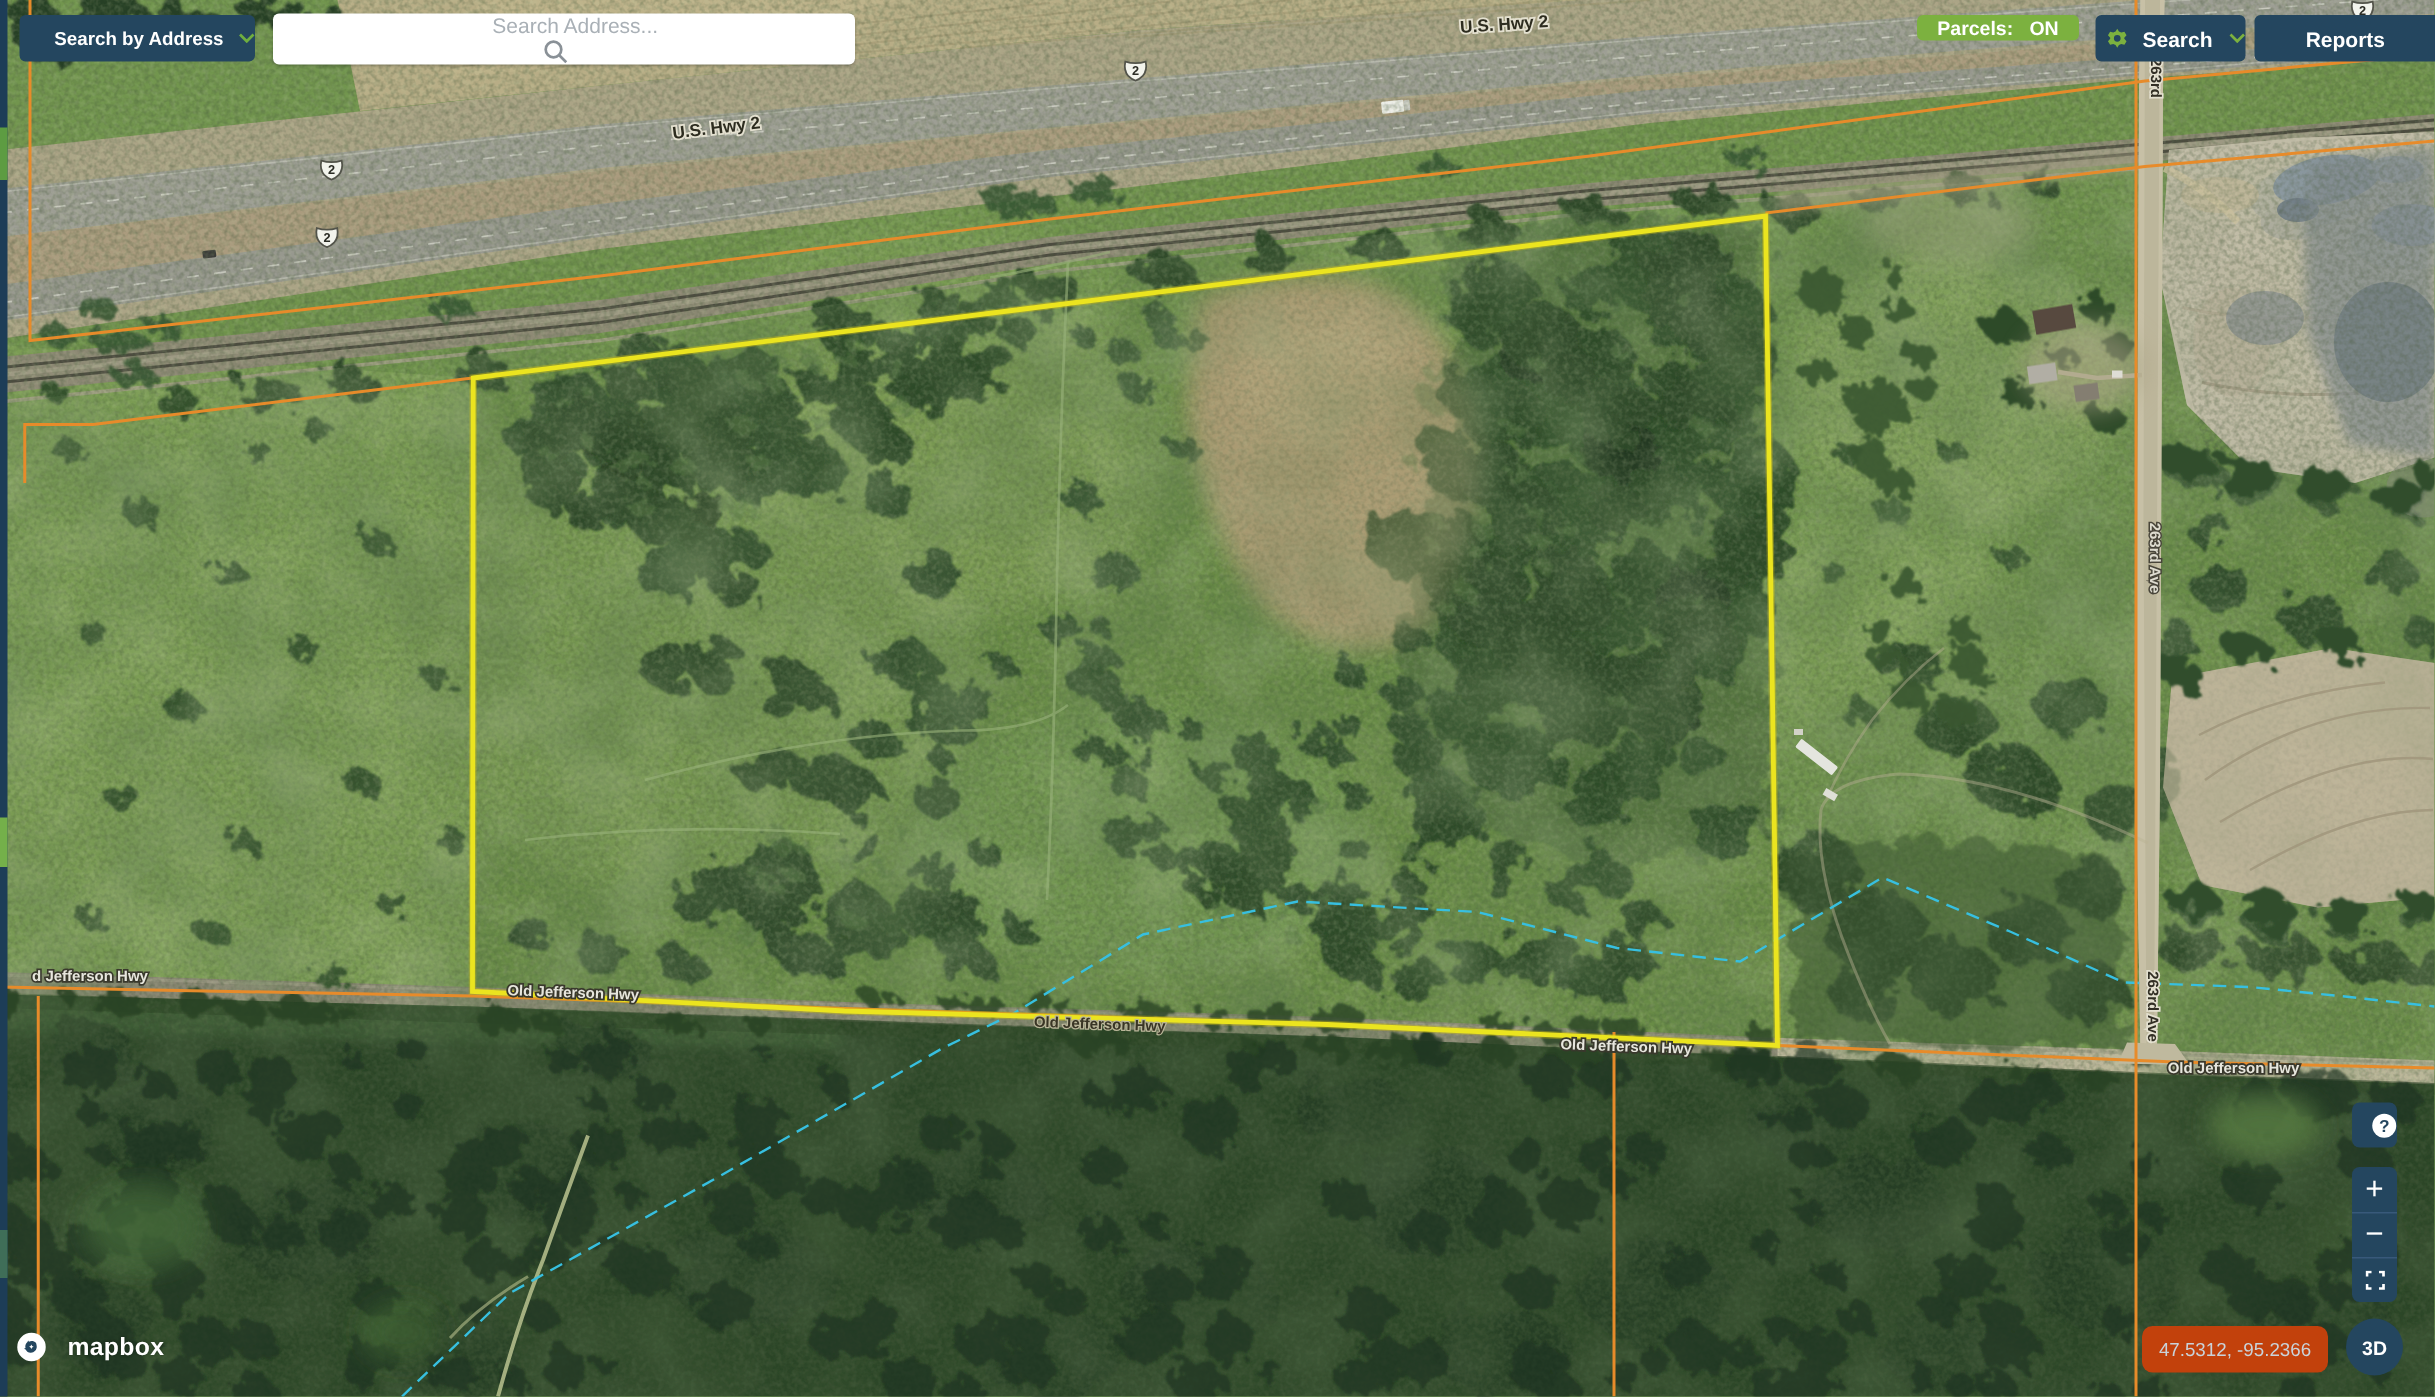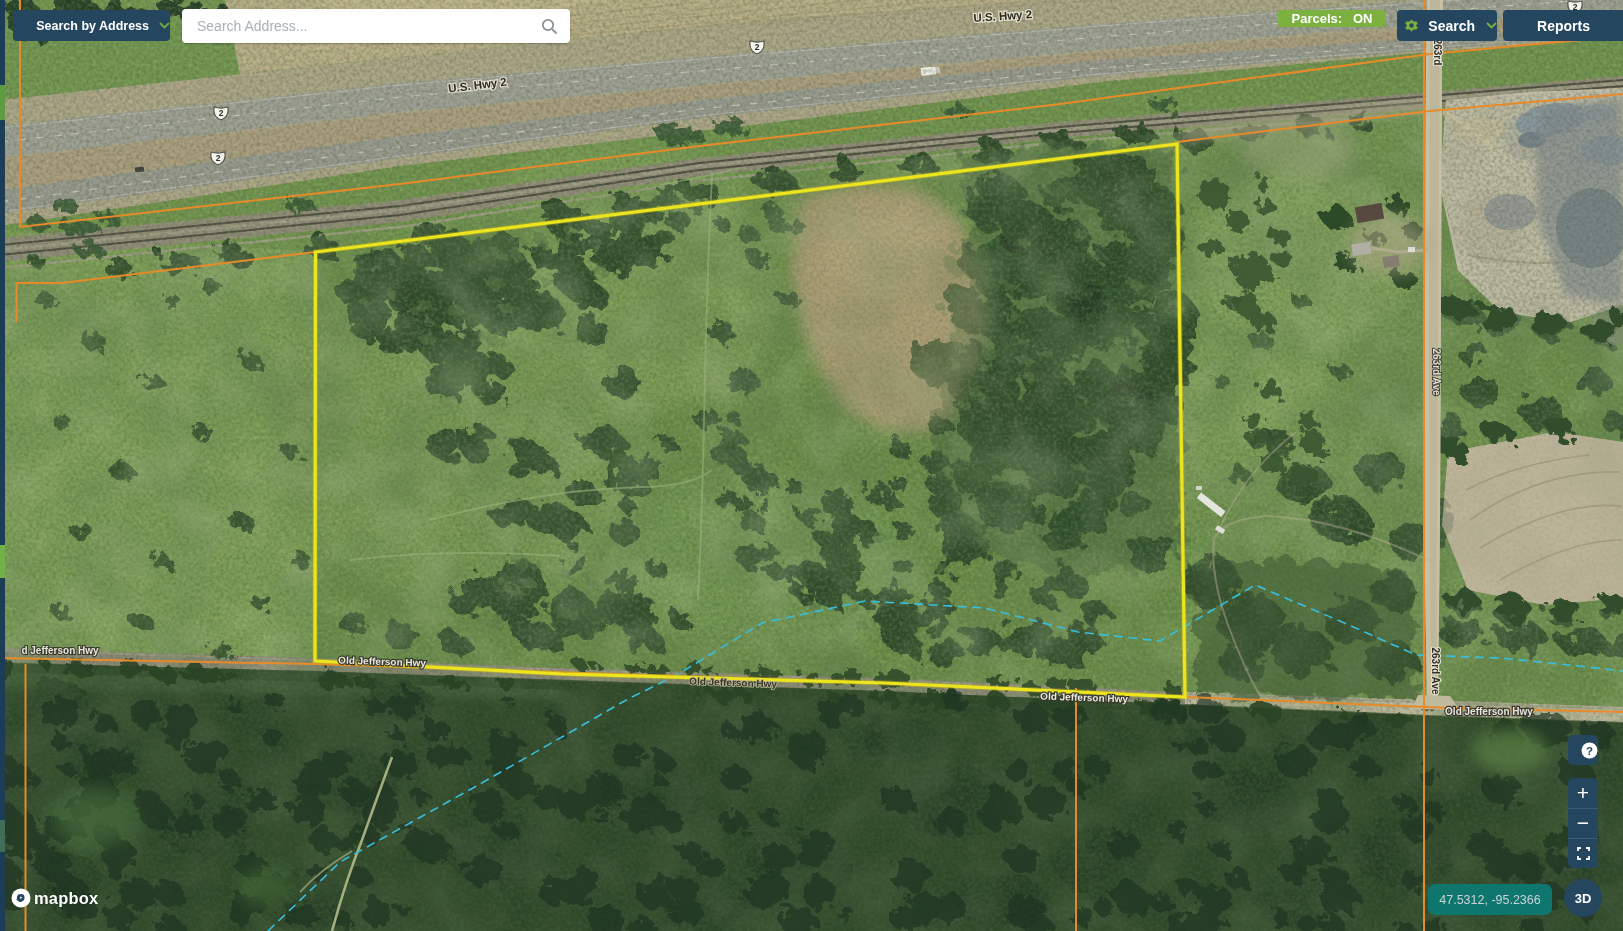--- a/index.html
+++ b/index.html
@@ -1284,21 +1284,21 @@
 
 <div style="position:absolute;left:0;top:820px;width:5px;height:32px;background:#3f6e58"></div>
 
 <div class="navybtn" style="left:13px;top:10px;width:157px;height:31px;font-size:12.5px;">
 <span style="margin-right:10px">Search by Address</span>
 <svg width="11" height="7" viewBox="0 0 11 7">
       <path d="M1,1 L5.5,5.5 L10,1" fill="none" stroke="#6fae3f" stroke-width="1.8"></path>
     </svg>
 </div>
 
-<div style="position:absolute;left:182px;top:9px;width:388px;height:34px;background:#fff;border-radius:4px;box-shadow:0 1px 2px rgba(0,0,0,.25);display:flex;align-items:center;">
+<div style="position:absolute;left:182px;top:9px;width:388px;height:34px;background:#fff;border-radius:4px;box-shadow:0 1px 2px rgba(0,0,0,.25);display:flex;align-items:center;flex-direction:column;">
 <span style="color:#a9b0b6;font-size:14px;margin-left:15px;flex:1">Search Address...</span>
 <svg width="17" height="17" viewBox="0 0 17 17" style="margin-right:12px">
       <circle cx="7" cy="7" r="5.2" fill="none" stroke="#8a9197" stroke-width="1.8"></circle>
       <path d="M11,11 L15.5,15.5" stroke="#8a9197" stroke-width="1.8"></path>
     </svg>
 </div>
 
 <div style="position:absolute;left:1278px;top:10px;width:108px;height:17px;background:#7cb13f;border-radius:4px;color:#fff;font-weight:bold;font-size:13px;display:flex;align-items:center;justify-content:center;">Parcels:&nbsp;&nbsp;&nbsp;ON</div>
 
 <div class="navybtn" style="left:1397px;top:10px;width:100px;height:31px;font-size:14px;">
@@ -1342,21 +1342,21 @@
         <path d="M1,4 L1,1 L4,1"></path>
         <path d="M9,1 L12,1 L12,4"></path>
         <path d="M12,9 L12,12 L9,12"></path>
         <path d="M4,12 L1,12 L1,9"></path>
       </svg>
 </div>
 </div>
 
 <div style="position:absolute;left:1564px;top:879px;width:38px;height:38px;border-radius:50%;background:#24465f;color:#fff;font-weight:bold;font-size:13px;display:flex;align-items:center;justify-content:center;text-align:right;">3D</div>
 
-<div style="position:absolute;left:1428px;top:884px;width:124px;height:31px;background:#0f766e;border-radius:7px;color:#c9d3da;font-size:12.5px;display:flex;align-items:center;justify-content:center;">47.5312, -95.2366</div>
+<div style="position:absolute;left:1428px;top:884px;width:124px;height:31px;background:#c2410c;border-radius:7px;color:#c9d3da;font-size:12.5px;display:flex;align-items:center;justify-content:center;">47.5312, -95.2366</div>
 
 <div style="position:absolute;left:11px;top:888px;display:flex;align-items:center;">
 <svg width="20" height="20" viewBox="0 0 20 20">
       <circle cx="10" cy="10" r="9.5" fill="#fff"></circle>
       <path d="M12.9,7.1 C11.6,5.8 9.6,5.7 8.3,6.5 L7.8,5.6 L7.3,6.7 C6.1,7.6 5.6,9.2 6.0,10.7 L5.0,11.2 L6.1,11.7 C6.7,13.1 8.1,14.0 9.6,13.9 C11.8,13.8 13.6,11.9 13.5,9.7 C13.4,8.7 13.3,7.6 12.9,7.1 Z M11.4,9.8 L10.4,10.3 L9.9,11.3 L9.4,10.3 L8.4,9.8 L9.4,9.3 L9.9,8.3 L10.4,9.3 Z" fill="#24465f" fill-rule="evenodd"></path>
     </svg>
-<span style="color:#fff;font-size:16.5px;font-weight:bold;margin-left:3px;letter-spacing:0.2px;text-shadow:0 0 2px rgba(0,0,0,.35)">mapbox</span>
+<span style="color:#fff;font-size:16.5px;font-weight:bold;margin-left:14px;letter-spacing:0.2px;text-shadow:0 0 2px rgba(0,0,0,.35)">mapbox</span>
 </div>
 
 </body></html>

